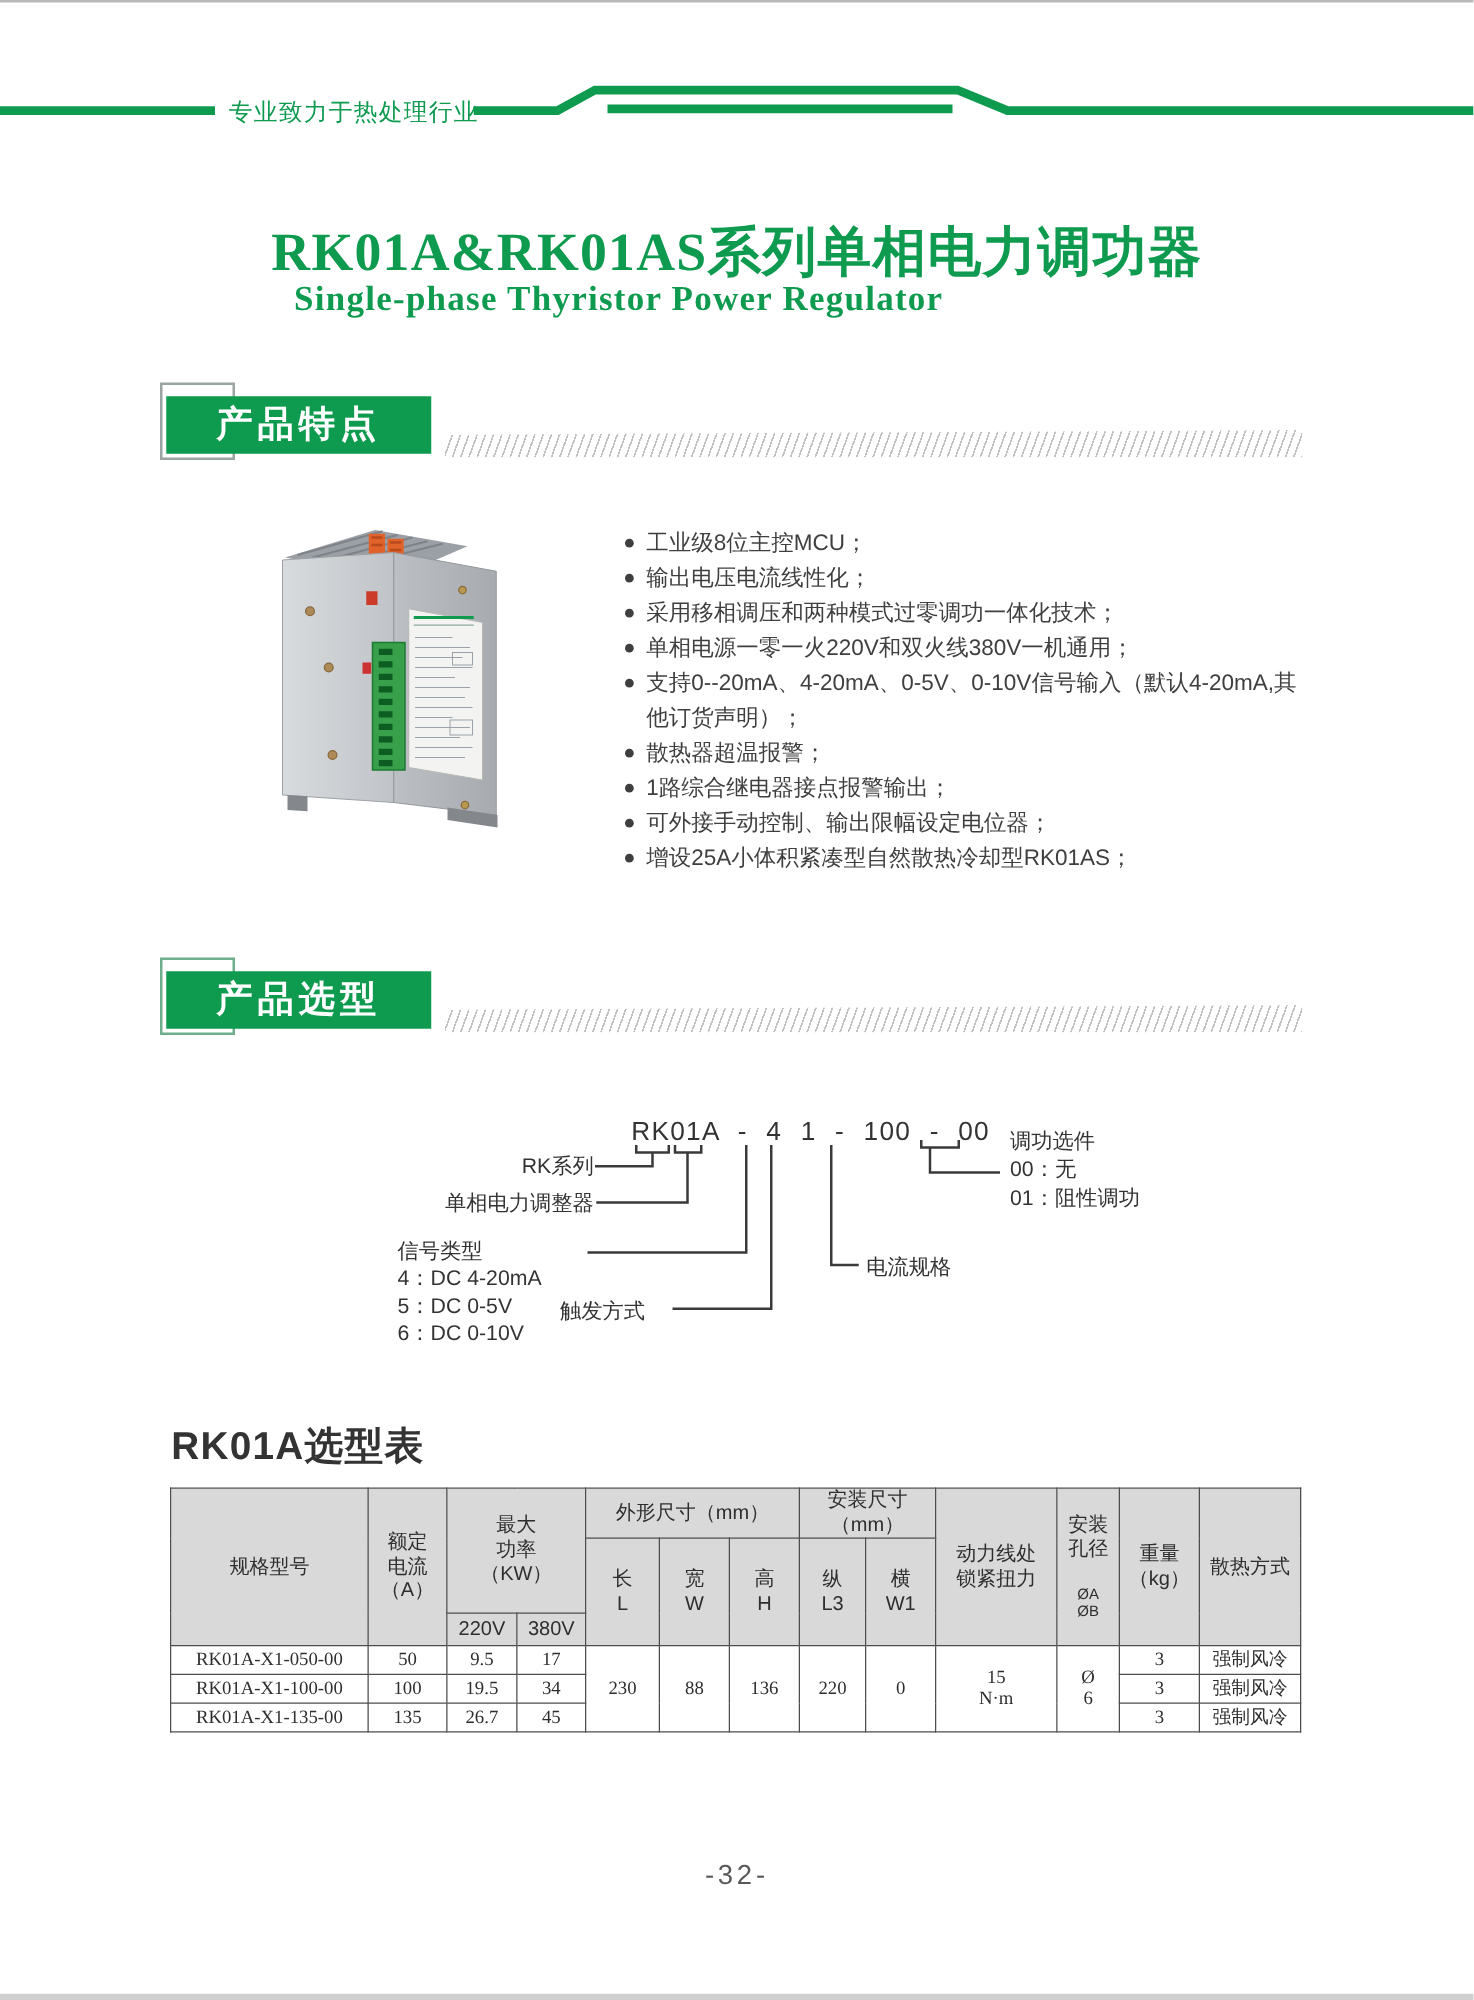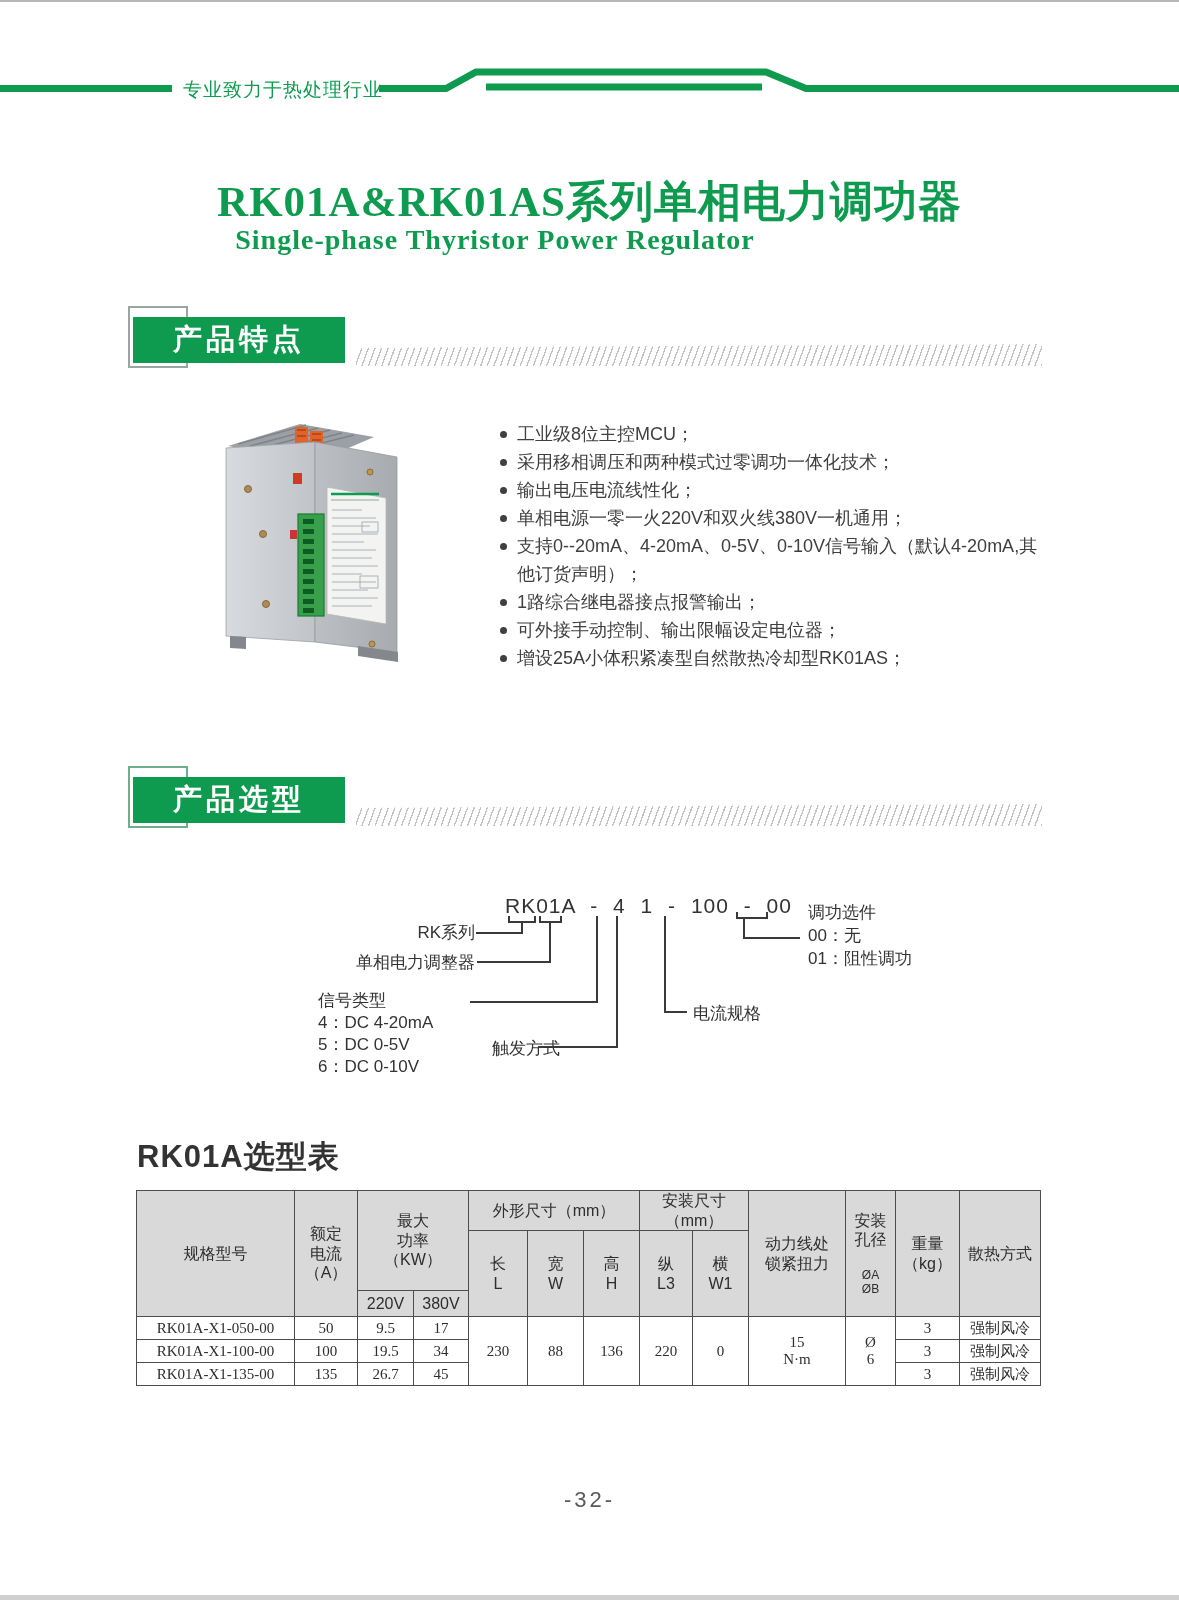--- a/index.html
+++ b/index.html
@@ -137,24 +137,25 @@
       <rect x="93" y="169" width="11" height="5"></rect>
         <rect x="93" y="179" width="11" height="5"></rect>
       <rect x="93" y="189" width="11" height="5"></rect>
         <rect x="93" y="198" width="11" height="5"></rect>
     </g>
     <rect x="80" y="120" width="7" height="9" fill="#c33"></rect>
   </svg>
 
   <ul class="feature-list">
     <li><span class="dot"></span><span>工业级8位主控MCU；</span></li>
+    <li><span class="dot"></span><span>输出电压电流线性化；</span></li>
     <li><span class="dot"></span><span>采用移相调压和两种模式过零调功一体化技术；</span></li>
-    <li><span class="dot"></span><span>输出电压电流线性化；</span></li>
     <li><span class="dot"></span><span>单相电源一零一火220V和双火线380V一机通用；</span></li>
     <li><span class="dot"></span><span>支持0--20mA、4-20mA、0-5V、0-10V信号输入（默认4-20mA,其他订货声明）；</span></li>
+    <li><span class="dot"></span><span>散热器超温报警；</span></li>
     <li><span class="dot"></span><span>1路综合继电器接点报警输出；</span></li>
     <li><span class="dot"></span><span>可外接手动控制、输出限幅设定电位器；</span></li>
     <li><span class="dot"></span><span>增设25A小体积紧凑型自然散热冷却型RK01AS；</span></li>
   </ul>
 
   <div class="banner-outline" style="left:128px;top:766px;border-color:#6fae8c;"></div>
   <div class="banner-box" style="left:133px;top:777px;">
     <span>产品选型</span>
   </div>
   <div class="banner-hatch" style="left:356px;top:804px;"></div>
@@ -174,21 +175,21 @@
     </g>
   </svg>
   <div class="diag-label r" style="left:385px;top:921px;width:90px;">RK系列</div>
   <div class="diag-label r" style="left:335px;top:951px;width:140px;">单相电力调整器</div>
   <div class="diag-label lh22" style="left:318px;top:990px;">
     <div>信号类型</div>
     <div>4：DC 4-20mA</div>
     <div>5：DC 0-5V</div>
     <div>6：DC 0-10V</div>
   </div>
-  <div class="diag-label" style="left:448px;top:1037px;margin-left:44px;">触发方式</div>
+  <div class="diag-label" style="left:448px;top:1037px;">触发方式</div>
   <div class="diag-label" style="left:693px;top:1002px;">电流规格</div>
   <div class="diag-label lh23" style="left:808px;top:901px;">
     <div>调功选件</div>
     <div>00：无</div>
     <div>01：阻性调功</div>
   </div>
 
   <div class="spec-title">RK01A选型表</div>
   <table class="spec">
     <colgroup>

